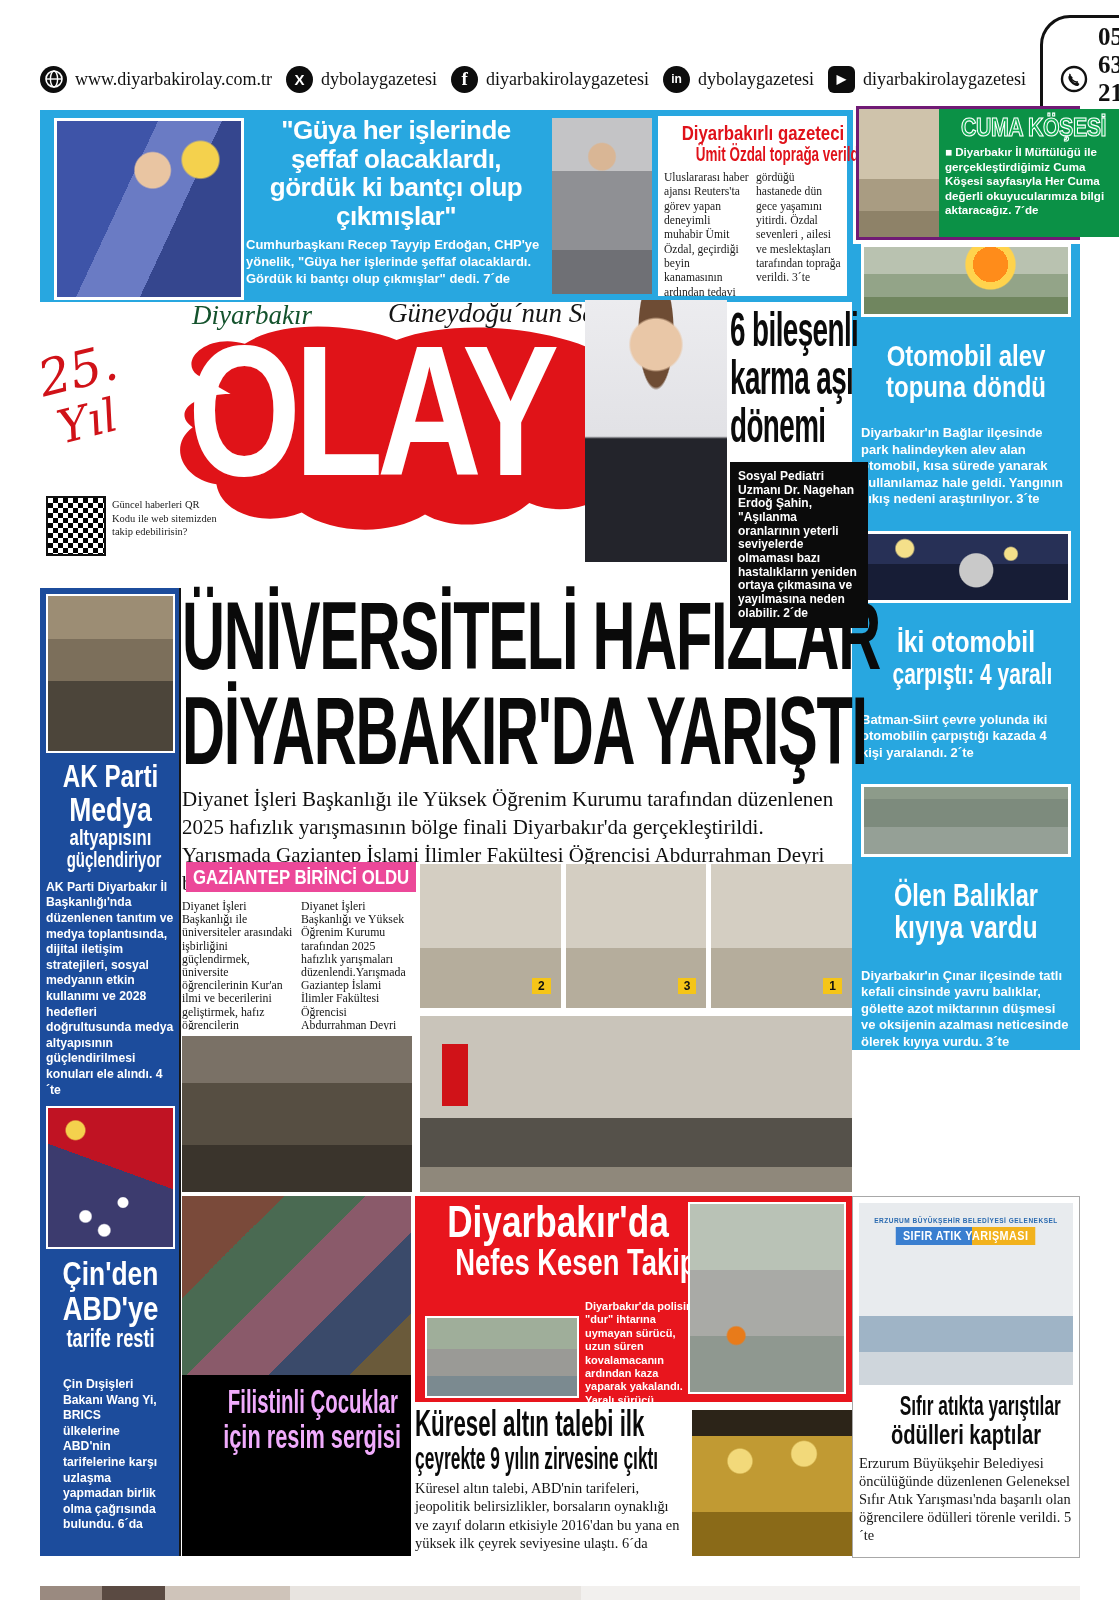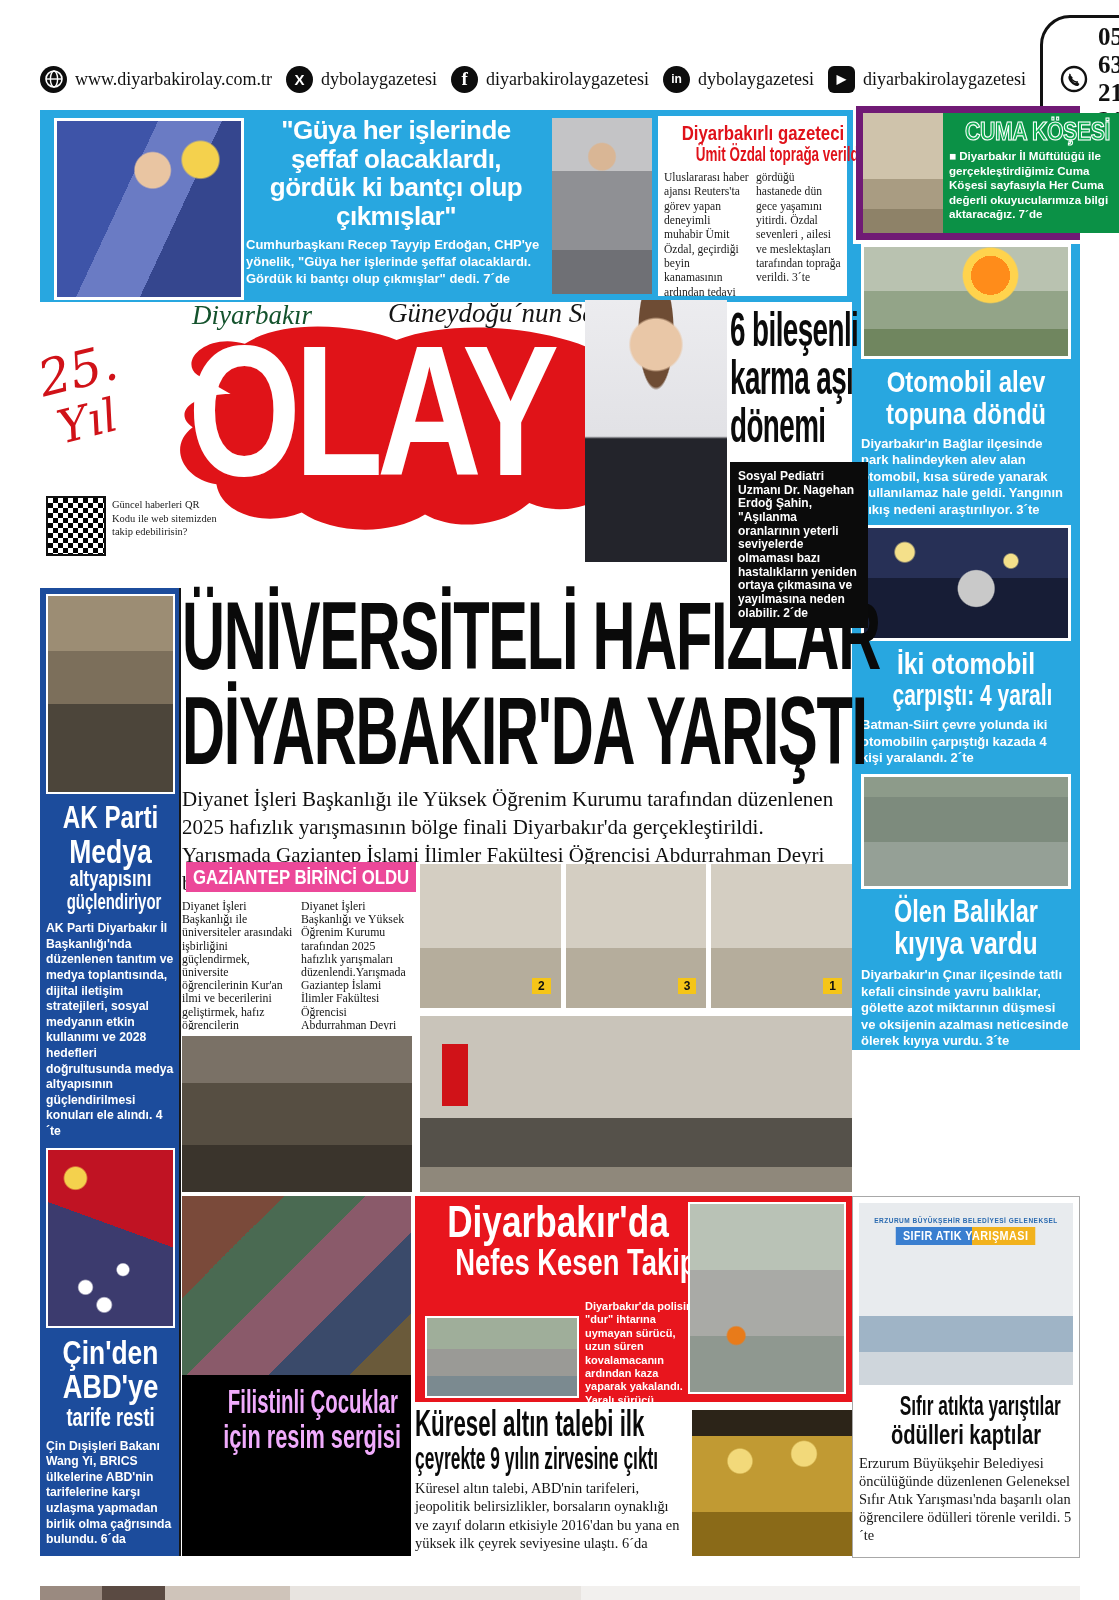--- a/index.html
+++ b/index.html
@@ -35,21 +35,21 @@
   .ph-ozdal{position:absolute;left:512px;top:8px;width:100px;height:176px;
      background:
        radial-gradient(circle at 50% 22%,#d9b695 0 9%,transparent 10%),
        linear-gradient(180deg,#c4c4c6 0 30%,#8f9094 30% 75%,#6f7075 75%);}
   .ozdal-box{position:absolute;left:618px;top:6px;width:189px;height:180px;background:#fff;padding:4px 6px;box-sizing:border-box;}
   .ozdal-title{color:#e0121a;font-weight:900;text-align:center;line-height:1.02;margin-top:2px;}
   .ozdal-cols{display:flex;gap:7px;margin-top:6px;}
   .ozdal-cols p{margin:0;flex:1;font-family:"Liberation Serif",serif;font-size:11.6px;line-height:1.24;color:#1a1a1a;}
 
   
-  .cuma{position:absolute;left:856px;top:106px;width:224px;height:134px;background:#4d7c0f;display:flex;border:7px solid #701a75;box-sizing:border-box;}
+  .cuma{position:absolute;left:856px;top:106px;width:224px;height:134px;background:#4d7c0f;display:flex;border:3px solid #701a75;box-sizing:border-box;}
   .ph-mosque{width:80px;height:100%;flex:0 0 auto;
      background:linear-gradient(180deg,#cfc3ab 0 55%,#a99c82 55% 80%,#8e8268 80%);}
   .cuma-green{flex:1;background:#0b9146;padding:3px 6px;box-sizing:border-box;}
   .cuma-title{font-size:26px;font-weight:900;color:#0fae52;-webkit-text-stroke:1.2px #fff;letter-spacing:-0.5px;}
   .cuma-body{margin-top:2px;font-size:11.6px;font-weight:bold;color:#fff;line-height:1.26;}
 
   
   .masthead{position:absolute;left:40px;top:300px;width:813px;height:264px;}
   .map-svg{position:absolute;left:85px;top:4px;width:600px;height:256px;}
   .olay{position:absolute;left:148px;top:18px;font-size:186px;font-weight:900;color:#fff;letter-spacing:-8px;
@@ -108,21 +108,21 @@
        radial-gradient(circle at 22% 16%,#f4d14d 0 6%,transparent 7%),
        radial-gradient(circle at 30% 78%,#fff 0 4%,transparent 5%),
        radial-gradient(circle at 60% 68%,#fff 0 4%,transparent 5%),
        radial-gradient(circle at 45% 88%,#fff 0 4%,transparent 5%),
        linear-gradient(200deg,#c01323 0 44%,#3c3b6e 44%);}
   .lc-title{color:#fff;font-weight:900;text-align:center;line-height:1.02;}
   .lc-body{color:#fff;font-weight:bold;font-size:12.2px;line-height:1.28;}
 
   
   .col-right{position:absolute;left:852px;top:244px;width:228px;height:806px;background:#28a7e0;
-             padding:0 9px;box-sizing:border-box;display:flex;flex-direction:column;gap:7px;}
+             padding:0 9px;box-sizing:border-box;display:flex;flex-direction:column;gap:23px;}
   .rc-title{color:#fff;font-weight:900;text-align:center;line-height:1.04;}
   .rc-body{color:#fff;font-weight:bold;font-size:13px;line-height:1.27;}
   .ph-fire{height:168px;background:
        radial-gradient(circle at 62% 26%,#ff8c1a 0 13%,#ffd34d 13% 18%,transparent 19%),
        linear-gradient(180deg,#b9c2b0 0 40%,#93a488 40% 75%,#70865f 75%);}
   .ph-crash{height:168px;background:
        radial-gradient(circle at 20% 22%,#f4e08a 0 5%,transparent 6%),
        radial-gradient(circle at 72% 30%,#f4e08a 0 4%,transparent 5%),
        radial-gradient(circle at 55% 55%,#c9c9c9 0 14%,transparent 15%),
        linear-gradient(180deg,#273056 0 45%,#171d36 45%);}
@@ -310,21 +310,21 @@
       <span class="cndc" style="font-size:22px;transform:scaleX(.76);">altyapısını</span>
       <span class="cndc" style="font-size:22px;transform:scaleX(.68);">güçlendiriyor</span>
     </div>
     <p class="lc-body" style="margin:0;">AK Parti Diyarbakır İl Başkanlığı'nda düzenlenen tanıtım ve medya toplantısında, dijital iletişim stratejileri, sosyal medyanın etkin kullanımı ve 2028 hedefleri doğrultusunda medya altyapısının güçlendirilmesi konuları ele alındı. 4´te</p>
     <div class="ph ph-flags" style="border:2px solid #fff;"></div>
     <div class="lc-title">
       <span class="cndc" style="font-size:33px;transform:scaleX(.8);">Çin'den</span>
       <span class="cndc" style="font-size:34px;transform:scaleX(.8);">ABD'ye</span>
       <span class="cndc" style="font-size:26px;transform:scaleX(.7);">tarife resti</span>
     </div>
-    <p class="lc-body" style="margin:0;">Çin Dışişleri Bakanı Wang Yi, BRICS ülkelerine ABD'nin tarifelerine karşı uzlaşma yapmadan birlik olma çağrısında bulundu. 6´da</p>
+    <p class="lc-body" style="margin:17px;">Çin Dışişleri Bakanı Wang Yi, BRICS ülkelerine ABD'nin tarifelerine karşı uzlaşma yapmadan birlik olma çağrısında bulundu. 6´da</p>
   </aside>
 
   <div class="vrule"></div>
 
   <section class="mainhead">
     <div class="mh-line cnd">ÜNİVERSİTELİ HAFIZLAR</div>
     <div class="mh-line cnd">DİYARBAKIR'DA YARIŞTI</div>
     <p class="lede">Diyanet İşleri Başkanlığı ile Yüksek Öğrenim Kurumu tarafından düzenlenen 2025 hafızlık yarışmasının bölge finali Diyarbakır'da gerçekleştirildi. Yarışmada Gaziantep İslami İlimler Fakültesi Öğrencisi Abdurrahman Deyri birinci oldu.</p>
   </section>
 

